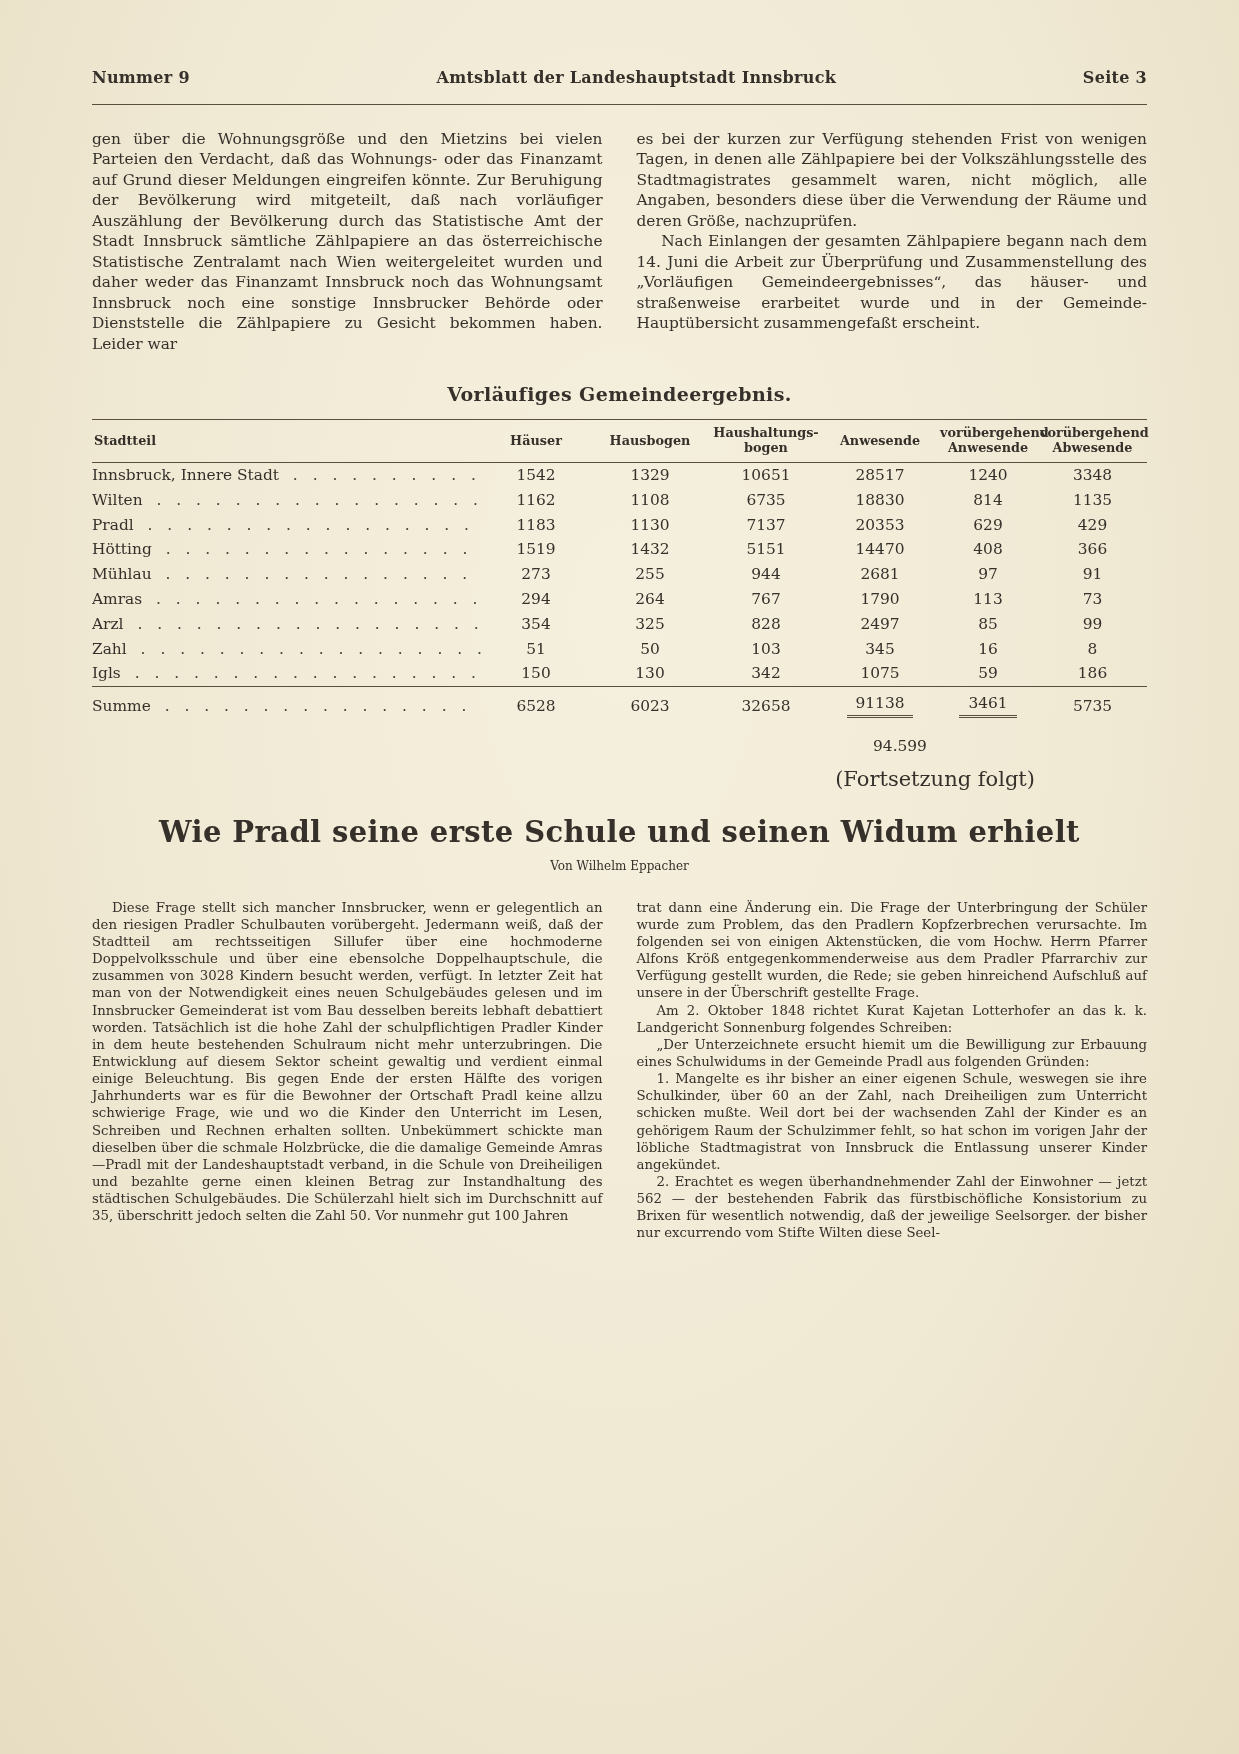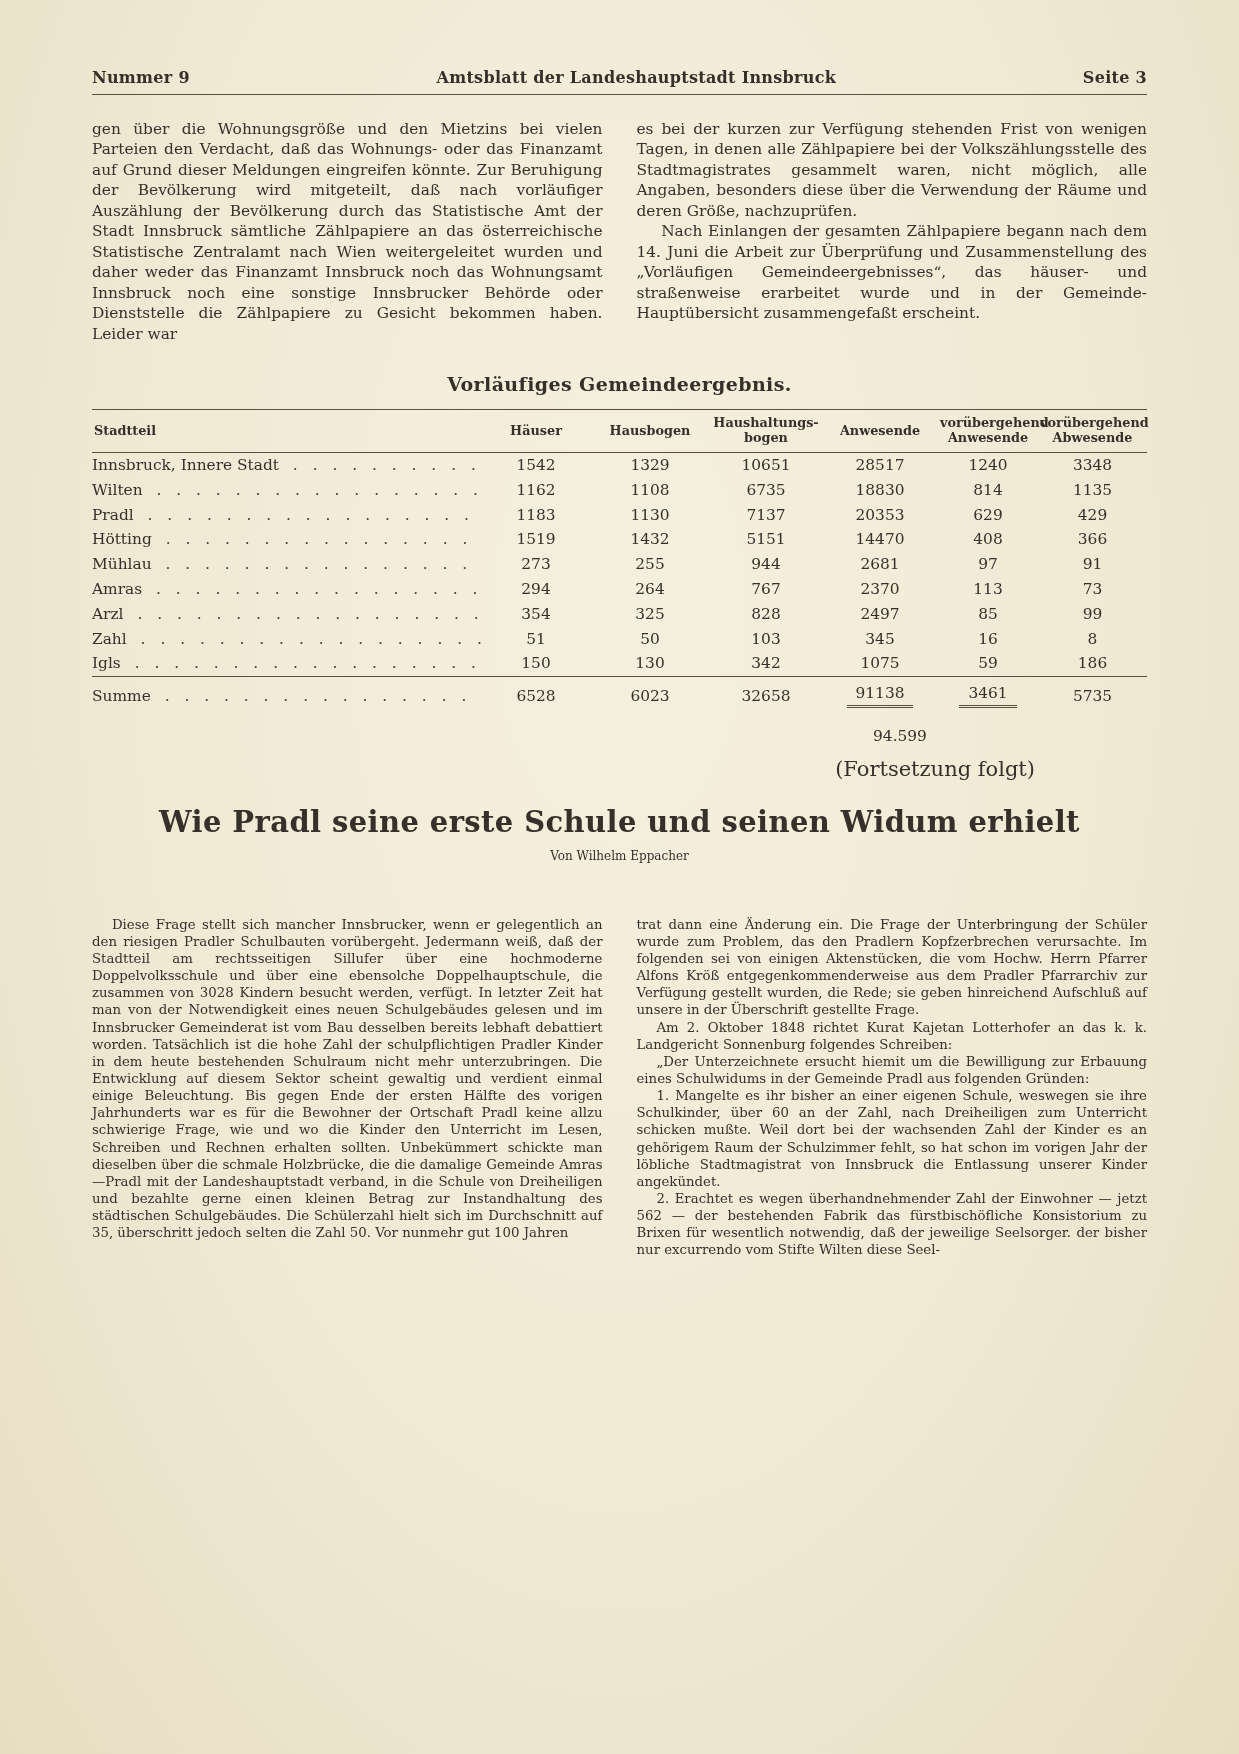--- a/index.html
+++ b/index.html
@@ -17,21 +17,21 @@
     overflow: hidden;
     position: relative;
   }
   .masthead {
     display: flex;
     justify-content: space-between;
     align-items: baseline;
     font-size: 16px;
     font-weight: bold;
     letter-spacing: 0.3px;
-    padding-bottom: 7px;
+    padding-bottom: 17px;
     border-bottom: 1px solid #5a4e3c;
   }
   .columns { display: flex; gap: 34px; margin-top: 24px; }
   .col { flex: 1; text-align: justify; }
   .intro .col { font-size: 15.4px; line-height: 1.33; }
   .intro p { text-indent: 1.6em; }
   .intro p.noindent { text-indent: 0; }
   .table-title {
     text-align: center;
     font-size: 19px;
@@ -86,21 +86,21 @@
   }
   .article-title {
     text-align: center;
     font-size: 29px;
     font-weight: bold;
     margin-top: 24px;
     letter-spacing: 0.4px;
   }
   .byline { text-align: center; font-size: 12px; margin-top: 10px; }
   .article { margin-top: 26px; }
-  .article .col { font-size: 13.3px; line-height: 1.29; margin-top: 27px; }
+  .article .col { font-size: 13.3px; line-height: 1.29; }
   .article p { text-indent: 1.5em; }
   .article p.noindent { text-indent: 0; }
 </style>
 </head>
 <body>
 
 <div class="page">
 
   <header class="masthead">
     <span class="mh-left">Nummer 9</span>
@@ -188,21 +188,21 @@
           <td class="c4">944</td>
           <td class="c5">2681</td>
           <td class="c6">97</td>
           <td class="c7">91</td>
         </tr>
         <tr>
           <td class="c1"><span>Amras</span><span class="leader"> . . . . . . . . . . . . . . . . . . . . . . . . . . . . . . . . . . . . . . . . . . . . . . . . . . . . . . . . . . . . </span></td>
           <td class="c2">294</td>
           <td class="c3">264</td>
           <td class="c4">767</td>
-          <td class="c5">2370</td>
+          <td class="c5">1790</td>
           <td class="c6">113</td>
           <td class="c7">73</td>
         </tr>
         <tr>
           <td class="c1"><span>Arzl</span><span class="leader"> . . . . . . . . . . . . . . . . . . . . . . . . . . . . . . . . . . . . . . . . . . . . . . . . . . . . . . . . . . . . </span></td>
           <td class="c2">354</td>
           <td class="c3">325</td>
           <td class="c4">828</td>
           <td class="c5">2497</td>
           <td class="c6">85</td>

